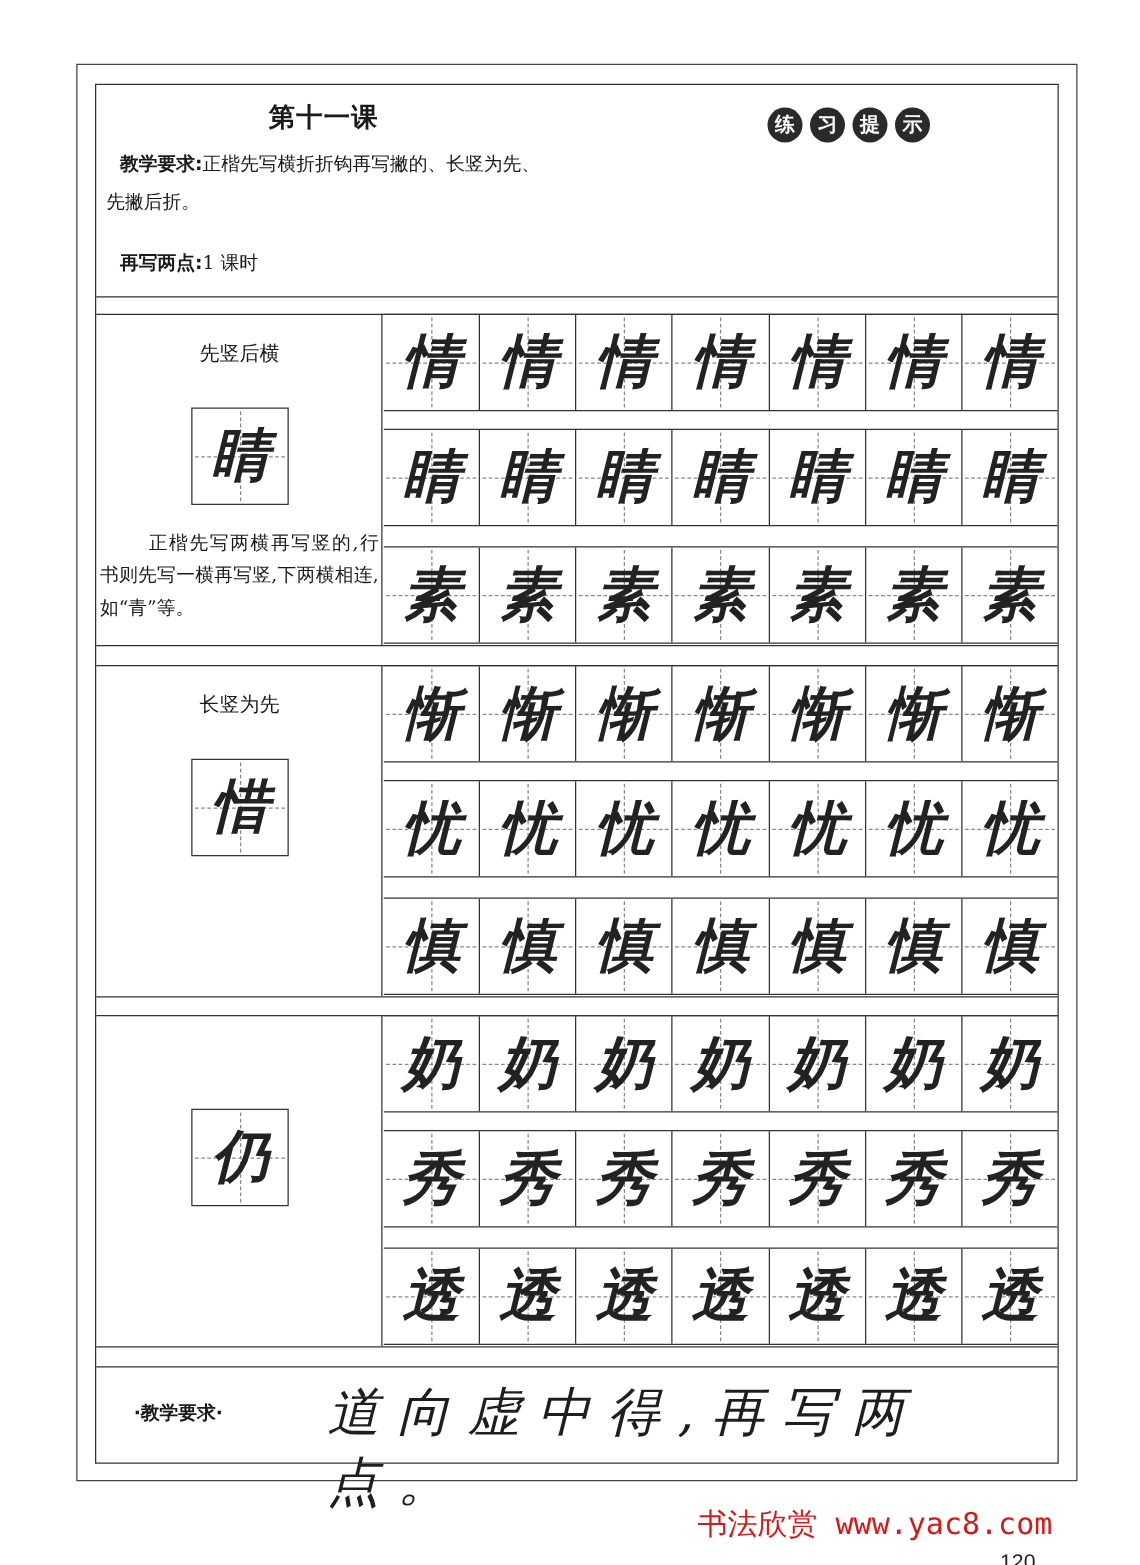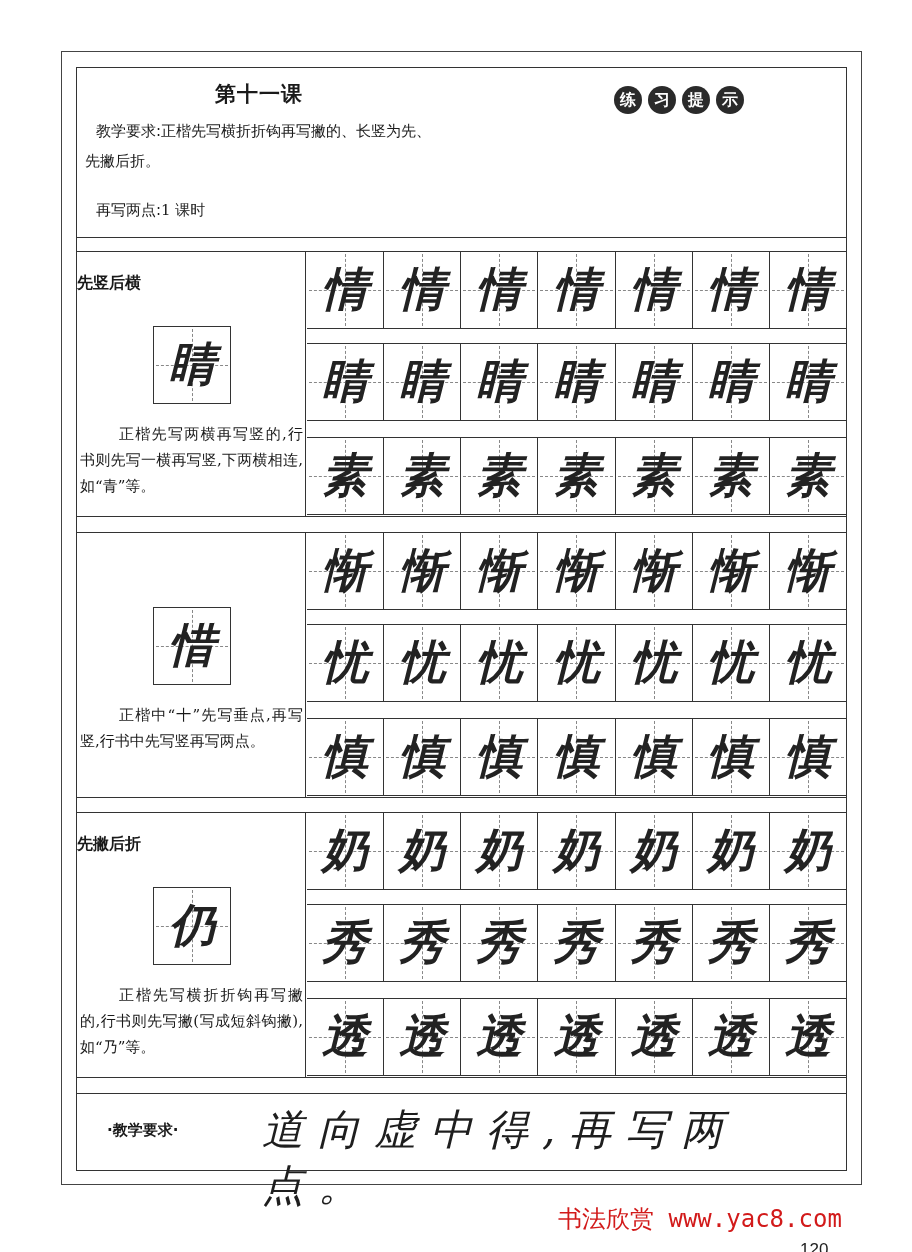--- a/index.html
+++ b/index.html
@@ -18,21 +18,21 @@
   }
   .header { position: absolute; left: 77px; top: 68px; width: 769px; height: 169px; margin-top: 10px; }
   .header-left { position: absolute; left: 8px; top: 0; width: 410px; height: 169px; }
   .lesson-title {
     position: absolute; left: 130px; top: 2px; font-family: "DejaVu Sans", sans-serif;
     font-weight: bold; font-size: 21px; letter-spacing: 1px;
   }
   .requirement {
     position: absolute; left: 0; top: 38px; width: 350px; font-size: 15px; line-height: 30px;
   }
-  .req-label, .sched-label { font-family: "DejaVu Sans", sans-serif; font-weight: normal; padding-left: 11px; }
+  .req-label, .sched-label { font-family: "DejaVu Sans", sans-serif; font-weight: bold; padding-left: 11px; }
   .schedule { position: absolute; left: 0; top: 123px; font-size: 15px; }
   .header-right { position: absolute; left: 415px; top: 0; width: 352px; height: 169px; }
   .tip-badges { position: absolute; left: 122px; top: 8px; display: flex; gap: 6px; }
   .tip-badge {
     width: 28px; height: 28px; border-radius: 50%; background: #2a2a2a; color: #fff;
     display: flex; align-items: center; justify-content: center;
     font-family: "DejaVu Sans", sans-serif; font-size: 16px; font-weight: bold;
   }
   .tip-text {
     position: absolute; left: 0; top: 40px; width: 345px; font-size: 15.5px; line-height: 25px;
@@ -40,22 +40,22 @@
   }
   .hline { position: absolute; left: 77px; width: 769px; height: 0; border-top: 1.5px solid #333; }
   .section {
     position: absolute; left: 77px; width: 769px;
   }
   .side-panel {
     position: absolute; left: 0; top: 0; width: 229px; height: 100%;
     border-right: 1.5px solid #333; box-sizing: border-box;
   }
   .side-title {
-    position: absolute; left: 0; width: 229px; text-align: left; top: 22px;
-    font-family: "DejaVu Sans", sans-serif; font-weight: bold; font-size: 16px;
+    position: absolute; left: 0; width: 229px; text-align: center; top: 22px;
+    font-family: "DejaVu Sans", sans-serif; font-weight: normal; font-size: 16px;
   }
   .sample-box {
     position: absolute; left: 76px; top: 75px; width: 78px; height: 78px;
     border: 1.5px solid #333; box-sizing: border-box;
   }
   .guide-h {
     position: absolute; left: 2px; right: 2px; top: 50%; border-top: 1px dashed #888;
   }
   .guide-v {
     position: absolute; top: 2px; bottom: 2px; left: 50%; border-left: 1px dashed #888;
@@ -249,26 +249,26 @@
           <div class="guide-h"></div>
           <div class="guide-v"></div>
           <div class="glyph">素</div>
         </div>
       </div>
     </div>
     <div class="hline" style="top: 516px;"></div>
     <div class="hline" style="top: 251px;"></div>
     <div class="section" style="top: 532px; height: 265px;">
       <div class="side-panel">
+        <div class="side-title">长竖为先</div>
         <div class="sample-box">
           <div class="guide-h"></div>
           <div class="guide-v"></div>
           <div class="glyph">惜</div>
         </div>
-        <div class="side-desc">正楷中“十”先写垂点,再写竖,行书中先写竖再写两点。</div>
       </div>
       <div class="grid-row" style="top: 0px;">
         <div class="cell">
           <div class="guide-h"></div>
           <div class="guide-v"></div>
           <div class="glyph">惭</div>
         </div>
         <div class="cell">
           <div class="guide-h"></div>
           <div class="guide-v"></div>
@@ -372,27 +372,25 @@
           <div class="guide-h"></div>
           <div class="guide-v"></div>
           <div class="glyph">慎</div>
         </div>
       </div>
     </div>
     <div class="hline" style="top: 797px;"></div>
     <div class="hline" style="top: 532px;"></div>
     <div class="section" style="top: 812px; height: 265px;">
       <div class="side-panel">
-        <div class="side-title">先撇后折</div>
         <div class="sample-box">
           <div class="guide-h"></div>
           <div class="guide-v"></div>
           <div class="glyph">仍</div>
         </div>
-        <div class="side-desc">正楷先写横折折钩再写撇的,行书则先写撇(写成短斜钩撇),如“乃”等。</div>
       </div>
       <div class="grid-row" style="top: 0px;">
         <div class="cell">
           <div class="guide-h"></div>
           <div class="guide-v"></div>
           <div class="glyph">奶</div>
         </div>
         <div class="cell">
           <div class="guide-h"></div>
           <div class="guide-v"></div>

